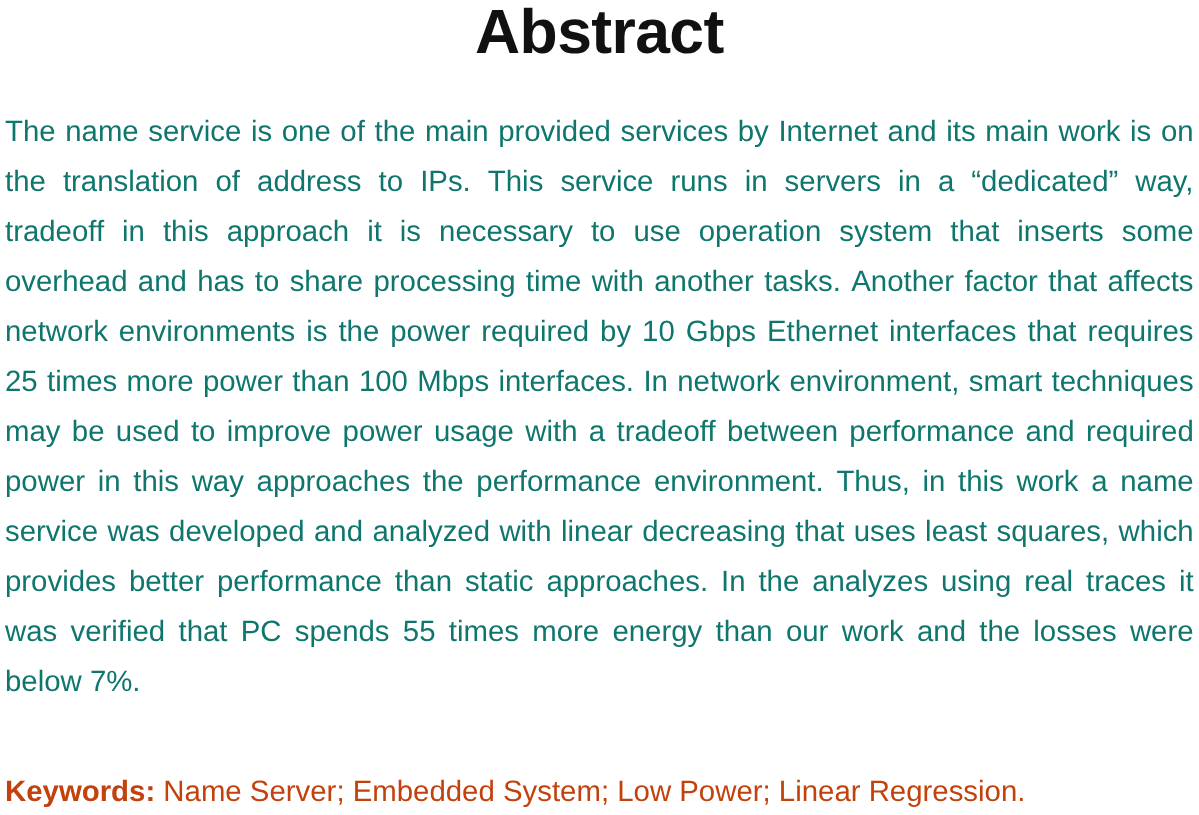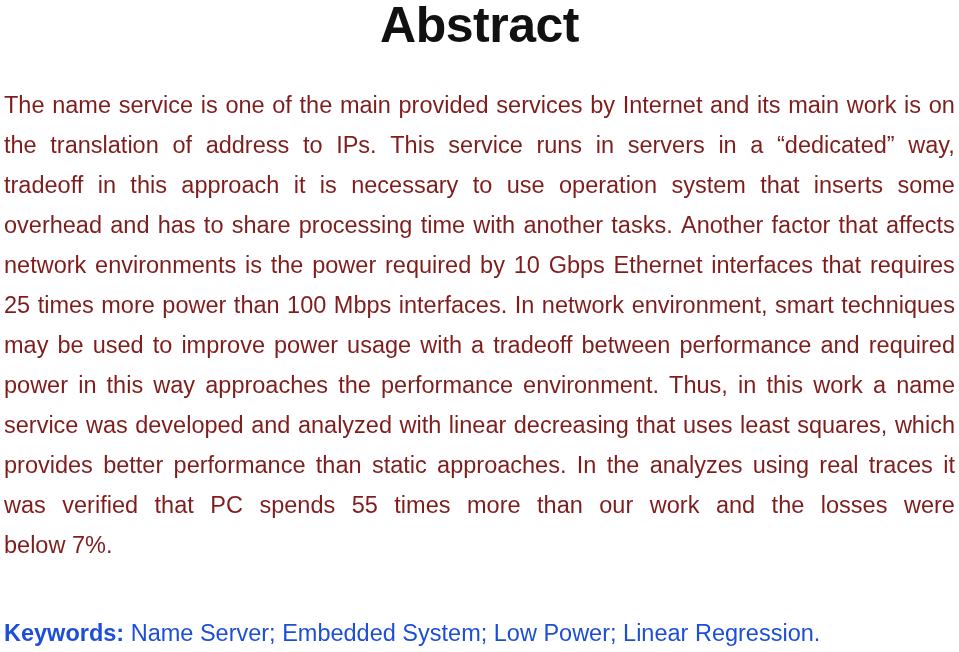--- a/index.html
+++ b/index.html
@@ -38,40 +38,40 @@
     left: 4px;
     top: 85px;
     width: 951px;
   }
   .para-line {
     display: block;
     font-size: 23.5px;
     line-height: 40px;
     height: 40px;
     white-space: nowrap;
-    color: #7f1d1d;
+    color: #0f766e;
   }
   
   .para-line.justify {
     display: flex;
     justify-content: space-between;
     white-space: nowrap;
   }
   .para-line.justify > span {
     display: inline-block;
   }
   .keywords {
     position: absolute;
     left: 4px;
     top: 615px;
     width: 951px;
     font-size: 23.5px;
     line-height: 36px;
     white-space: nowrap;
-    color: #1d4ed8;
+    color: #c2410c;
   }
   .keywords b {
     font-weight: bold;
   }
 </style>
 </head>
 <body>
 
 <div class="page">
 
@@ -241,20 +241,21 @@
       </div>
     <div class="para-line justify">
         <span>was</span>
         <span>verified</span>
         <span>that</span>
         <span>PC</span>
         <span>spends</span>
         <span>55</span>
         <span>times</span>
         <span>more</span>
+        <span>energy</span>
         <span>than</span>
         <span>our</span>
         <span>work</span>
         <span>and</span>
         <span>the</span>
         <span>losses</span>
         <span>were</span>
       </div>
     <div class="para-line">below 7%.</div>
   </div>

